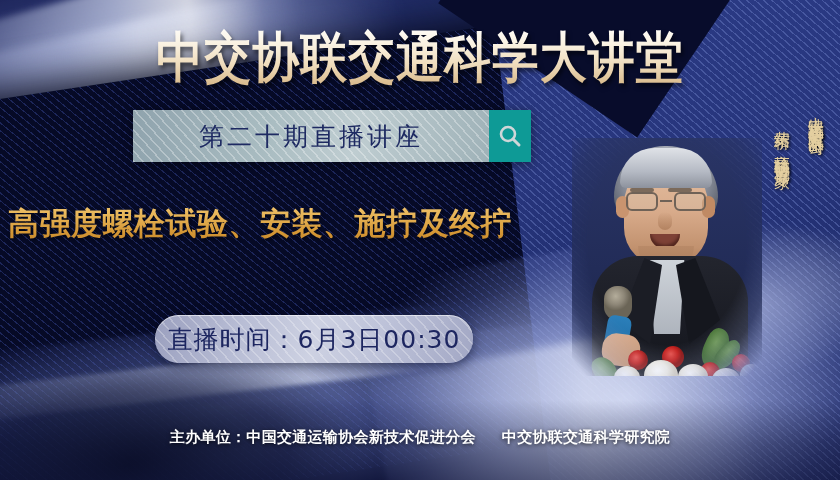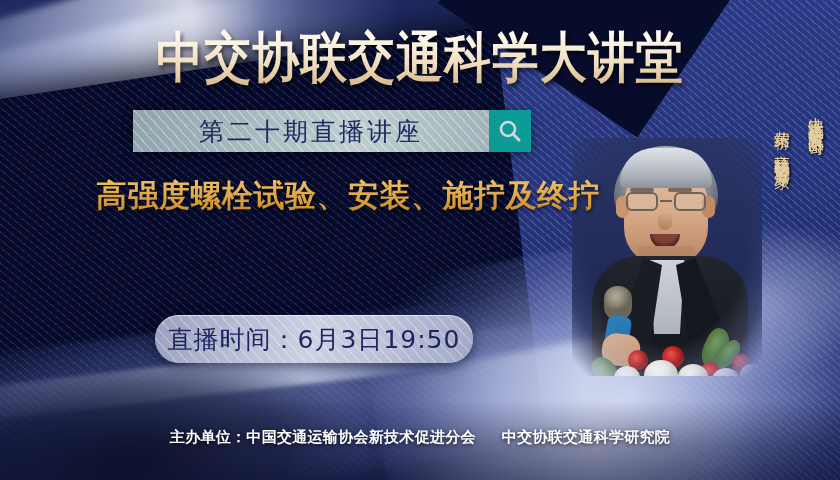--- a/index.html
+++ b/index.html
@@ -182,21 +182,21 @@
     -webkit-background-clip:text; background-clip:text;
     color:transparent; -webkit-text-fill-color:transparent;
     filter:drop-shadow(2px 3px 2px rgba(0,0,0,.55));
     white-space:nowrap;
     transform:scaleY(1.18) scaleX(1.02);
     transform-origin:center top;
   }
 
   
   .searchbar{
-    position:absolute; left:133px; top:110px; width:398px; height:42px;
+    position:absolute; left:133px; top:110px; width:398px; height:52px;
     display:flex; align-items:stretch;
     box-shadow:0 2px 10px rgba(0,0,0,.45);
   }
   .searchbar .field{
     flex:1; position:relative;
     background:linear-gradient(100deg,#8fa3ad 0%,#a9bcc1 38%,#bfcdd1 62%,#9fb2b8 100%);
     display:flex; align-items:center; justify-content:center;
     overflow:hidden;
   }
   .searchbar .field::after{
@@ -212,22 +212,22 @@
     font-family:"DejaVu Sans","Liberation Sans",sans-serif;
   }
   .searchbar .go{
     width:42px; background:#0e9a96;
     display:flex; align-items:center; justify-content:center;
   }
   .searchbar .go svg{ display:block; }
 
   
   .headline{
-    position:absolute; left:8px; top:176px; width:592px;
-    text-align:right; line-height:1.30;
+    position:absolute; left:8px; top:204px; width:592px;
+    text-align:left; line-height:1.30;
     font-size:31px; font-weight:700; letter-spacing:.5px;
     font-family:Liberation Sans, sans-serif;
     background:linear-gradient(180deg,#f2c66e 0%,#e3ae50 38%,#d59836 70%,#c4852a 100%);
     -webkit-background-clip:text; background-clip:text;
     color:transparent; -webkit-text-fill-color:transparent;
     filter:drop-shadow(1px 2px 2px rgba(0,0,0,.6));
   }
   .headline .l2{ display:block; }
 
   
@@ -348,21 +348,21 @@
         <line x1="16" y1="16" x2="22" y2="22" stroke="#cfd6d8" stroke-width="3" stroke-linecap="round"></line>
       </svg>
     </div>
   </div>
 
   <div class="headline">
     <span>高强度螺栓试验、安装、施拧及终拧</span>
   </div>
 
   <div class="timepill">
-    <span>直播时间：6月3日19:50</span>
+    <span>直播时间：6月3日00:30</span>
   </div>
 
   <div class="vcol org">中铁大桥科学研究院有限公司</div>
   <div class="vcol person">黄绍桥　高栓试验研究首席专家</div>
 
   <div class="footer">
     <span>主办单位：中国交通运输协会新技术促进分会</span><span class="gap"></span><span>中交协联交通科学研究院</span>
   </div>
 
 </div>

